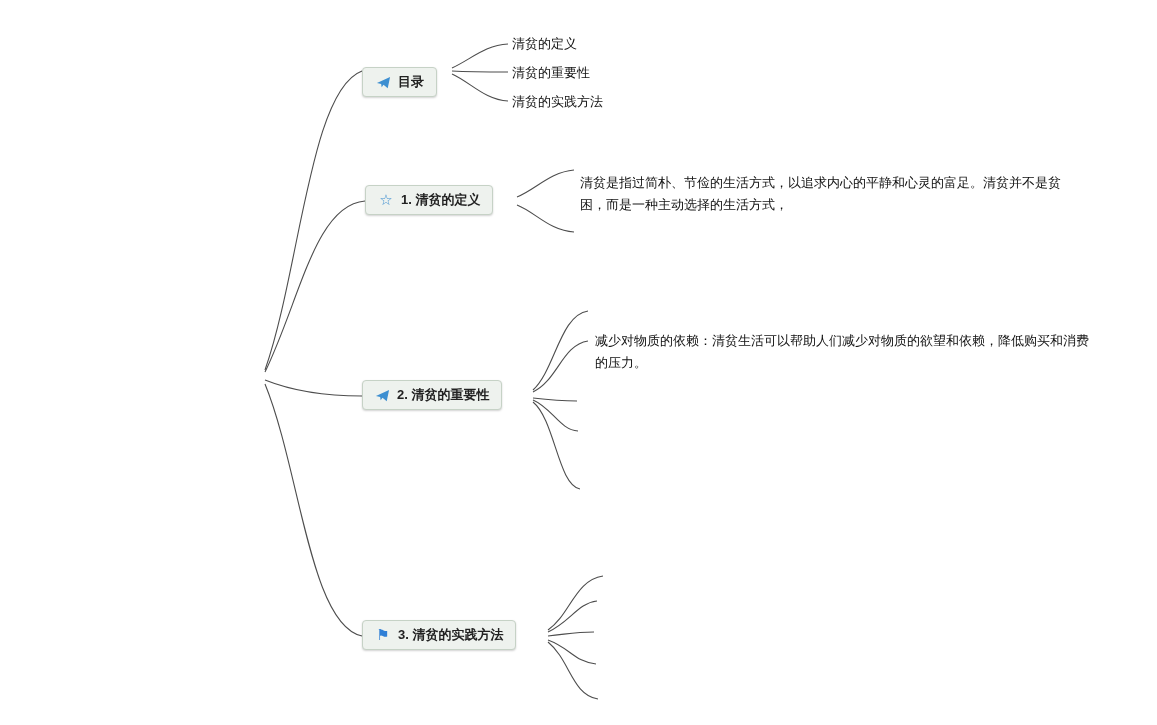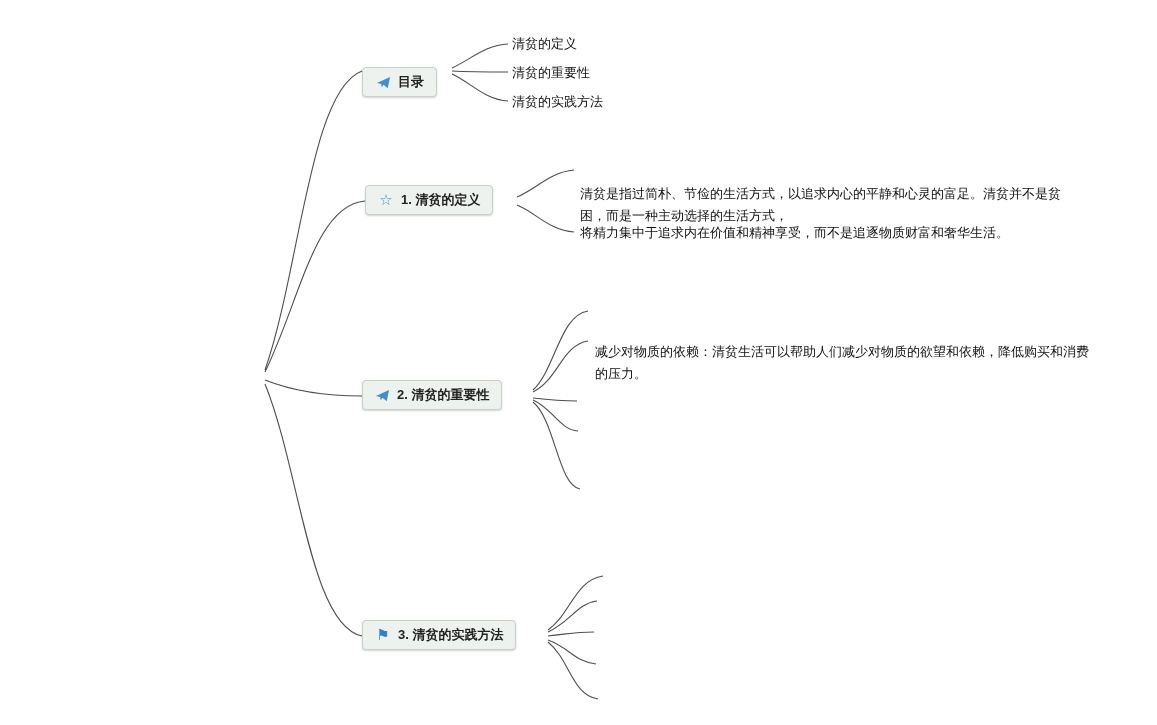--- a/index.html
+++ b/index.html
@@ -33,21 +33,21 @@
     padding:7px 15px;
     font-size:20px;font-weight:700;color:#ffffff;
     box-shadow:0 1px 3px rgba(0,0,0,0.25);
   }
 
   .leaf{
     position:absolute;
     font-size:13px;line-height:22px;color:#111;
     white-space:nowrap;
   }
-  .leaf.wrap{white-space:normal;width:505px;margin-top:11px;}
+  .leaf.wrap{white-space:normal;width:505px;}
   .leaf.topic{font-weight:400;line-height:16px;}
 </style>
 </head>
 <body>
 
 <div class="canvas">
 
   <svg class="lines" viewBox="0 0 1157 725">
 
     <path d="M265,370 C300,270 310,90 362,71"></path>
@@ -86,21 +86,20 @@
   </div>
   <div class="leaf topic" style="left:512px;top:36px;">清贫的定义</div>
   <div class="leaf topic" style="left:512px;top:65px;text-align:center;">清贫的重要性</div>
   <div class="leaf topic" style="left:512px;top:94px;">清贫的实践方法</div>
 
   <div class="node" style="left:365px;top:185px;">
     <span class="icon glyph-icon">☆</span>
     <span>1. 清贫的定义</span>
   </div>
   <div class="leaf wrap" style="left:580px;top:172px;">清贫是指过简朴、节俭的生活方式，以追求内心的平静和心灵的富足。清贫并不是贫困，而是一种主动选择的生活方式，</div>
-  <div class="leaf" style="left:580px;top:222px;">将精力集中于追求内在价值和精神享受，而不是追逐物质财富和奢华生活。</div>
 
   <div class="node" style="left:362px;top:380px;padding-left:11px;">
     <span class="icon">
       <svg width="15" height="15" viewBox="0 0 16 16">
           <path d="M1 8.5 L15 2 L12.5 14 L8 10.5 L6 13 L5.5 9.5 Z" fill="#3d8fd1"></path>
         </svg>
     </span>
     <span>2. 清贫的重要性</span>
   </div>
   <div class="leaf wrap" style="left:595px;top:330px;">减少对物质的依赖：清贫生活可以帮助人们减少对物质的欲望和依赖，降低购买和消费的压力。</div>

